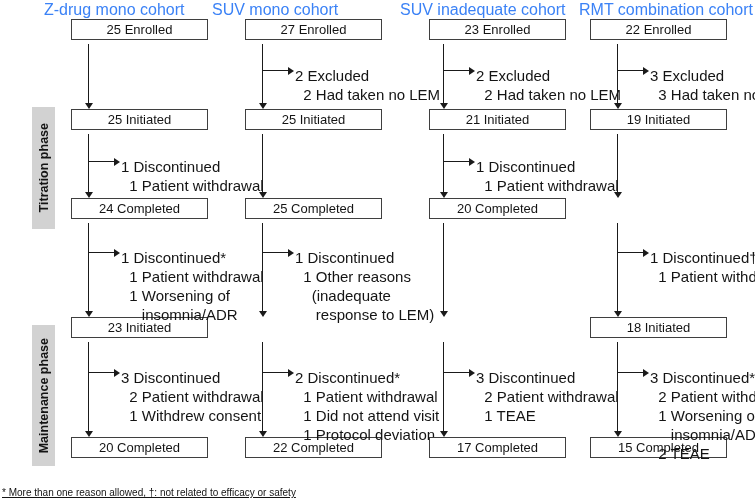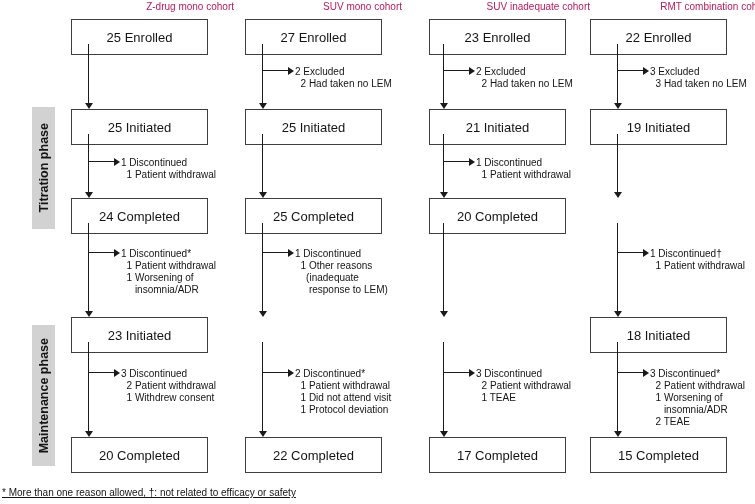--- a/index.html
+++ b/index.html
@@ -1,43 +1,43 @@
 <!DOCTYPE html>
 <html><head>
 <meta charset="utf-8">
 <style>
   html,body{margin:0;padding:0;background:#fff;}
   .canvas{
     position:relative;width:755px;height:504px;background:#ffffff;
     font-family:"Liberation Sans","DejaVu Sans",sans-serif;color:#111;overflow:hidden;
   }
   
-  .header{position:absolute;top:1px;width:190px;text-align:right;font-size:10px;color:#be185d;}
+  .header{position:absolute;top:1px;width:190px;text-align:left;font-size:16px;color:#3b82f6;}
   .header.c1{left:44px}.header.c2{left:212px}.header.c3{left:400px}.header.c4{left:579px}
   
   .box{
-    position:absolute;width:137px;height:36px;box-sizing:border-box;
+    position:absolute;width:137px;height:21px;box-sizing:border-box;
     border:1.2px solid #3f3f3f;background:#fff;display:flex;align-items:center;justify-content:center;
     font-size:13px;color:#141414;
   }
   .box.c1{left:71px}.box.c2{left:245px}.box.c3{left:429px}.box.c4{left:590px}
   .r-enr{top:19px}.r-init-t{top:109px}.r-comp-t{top:198px}.r-init-m{top:317px}.r-comp-m{top:437px}
   
   .vline{position:absolute;width:1.4px;background:#1a1a1a;}
   .vline::after{
     content:"";position:absolute;left:50%;transform:translateX(-50%);bottom:-6px;
     width:0;height:0;border-left:4.5px solid transparent;border-right:4.5px solid transparent;
     border-top:6px solid #1a1a1a;
   }
   .vline.c1{left:88px}.vline.c2{left:262px}.vline.c3{left:443px}.vline.c4{left:617px}
   .seg1{top:44px;height:59px}.seg2{top:134px;height:58px}.seg3{top:223px;height:88px}.seg4{top:342px;height:89px}
   
   .hline{position:absolute;height:1.4px;width:26px;background:#1a1a1a;}
   .rarrow{position:absolute;width:0;height:0;border-top:4px solid transparent;border-bottom:4px solid transparent;border-left:6px solid #1a1a1a;}
-  .btxt{position:absolute;font-size:10px;line-height:12px;white-space:pre;color:#141414;}
+  .btxt{position:absolute;font-size:15px;line-height:19px;white-space:pre;color:#141414;}
   .hline.c1{left:88px}.hline.c2{left:262px}.hline.c3{left:443px}.hline.c4{left:617px}
   .rarrow.c1{left:114px}.rarrow.c2{left:288px}.rarrow.c3{left:469px}.rarrow.c4{left:643px}
   .btxt.c1{left:121px}.btxt.c2{left:295px}.btxt.c3{left:476px}.btxt.c4{left:650px}
   .hline.b-exc{top:70px}.rarrow.b-exc{top:67px}.btxt.b-exc{top:66px}
   .hline.b-tit{top:161px}.rarrow.b-tit{top:158px}.btxt.b-tit{top:157px}
   .hline.b-pst{top:252px}.rarrow.b-pst{top:249px}.btxt.b-pst{top:248px}
   .hline.b-mnt{top:372px}.rarrow.b-mnt{top:369px}.btxt.b-mnt{top:368px}
   
   .phasebar{
     position:absolute;left:32px;width:23px;background:#d2d2d2;

